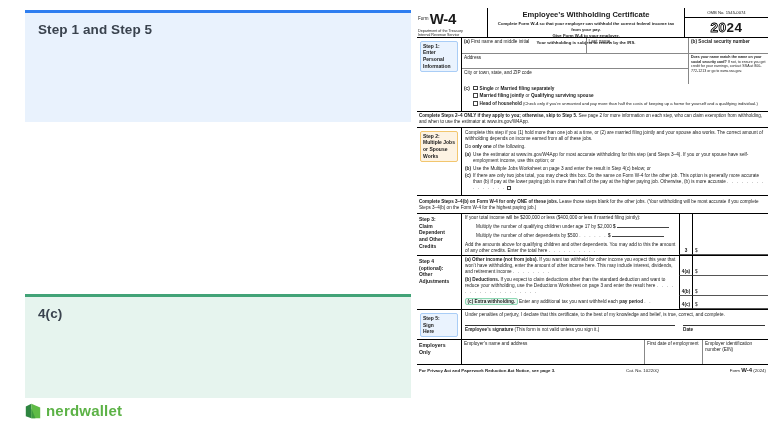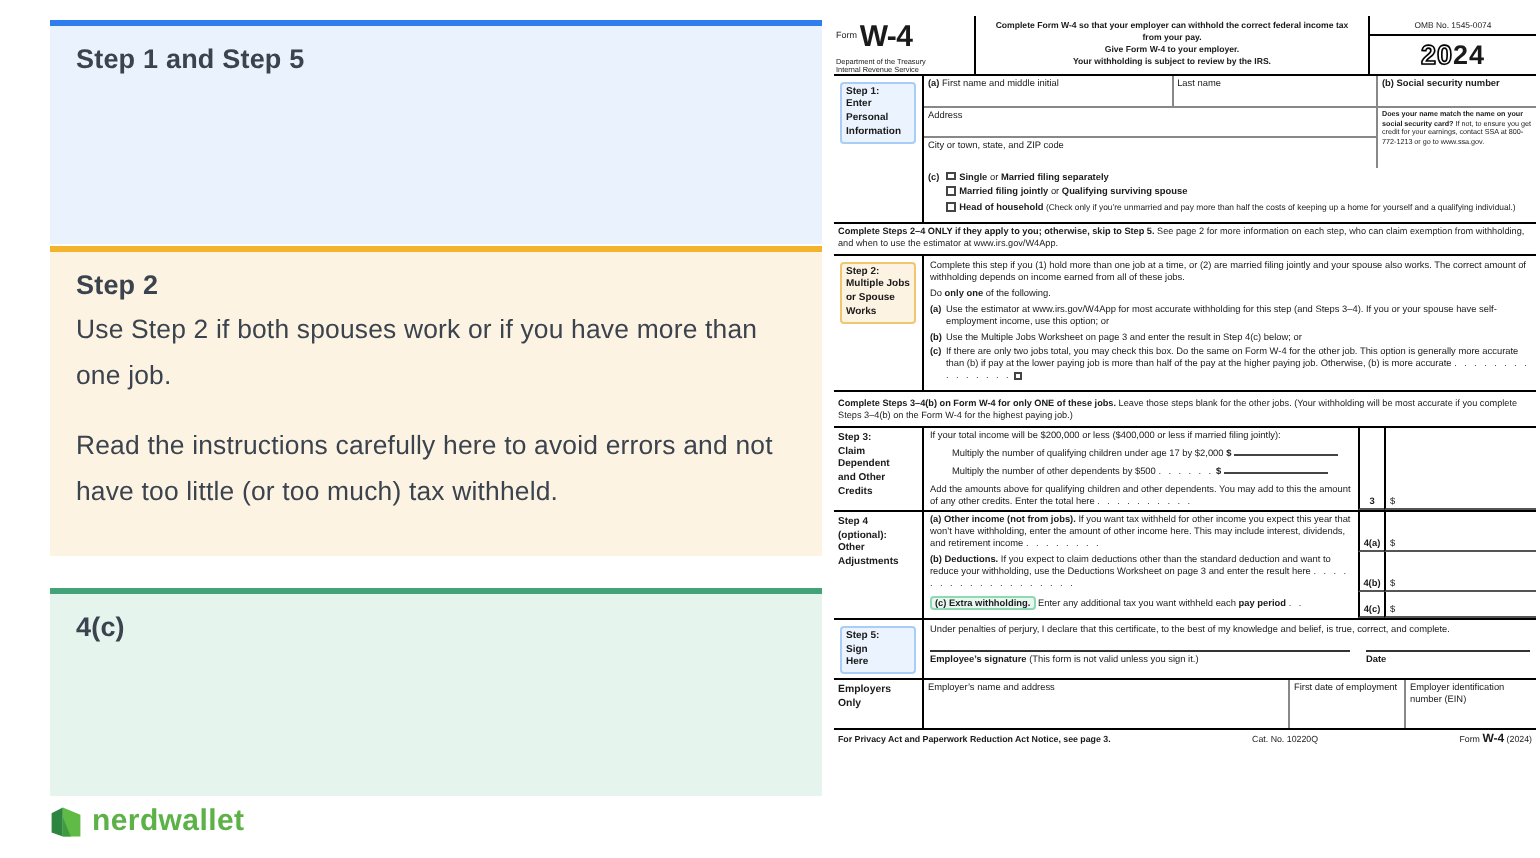--- a/index.html
+++ b/index.html
@@ -118,25 +118,20 @@
 </style>
 </head>
 <body>
 
 <div class="canvas">
 
   <div class="card card-blue">
     <div class="card-title">Step 1 and Step 5</div>
   </div>
 
-  <div class="card card-orange">
-    <div class="card-title">Step 2</div>
-    <div class="card-body">Use Step 2 if both spouses work or if you have more than one job.</div>
-    <div class="card-body card-gap">Read the instructions carefully here to avoid errors and not have too little (or too much) tax withheld.</div>
-  </div>
 
   <div class="card card-green">
     <div class="card-title">4(c)</div>
   </div>
 
   <div class="logo">
     <span style="display:inline-block; line-height:0;">
       <svg width="16" height="16" viewBox="0 0 20 20">
         <polygon points="1,4.5 8,1 8,19 1,16.5" fill="#2e8540"></polygon>
         <polygon points="8,1 19,5.5 19,19 8,19" fill="#5fbb46"></polygon>
@@ -153,20 +148,21 @@
         <div class="w4-line">
           <span class="w4-form-word">Form</span>
           <span class="w4-big">W-4</span>
         </div>
         <div class="agency">
           <div>Department of the Treasury</div>
           <div>Internal Revenue Service</div>
         </div>
       </div>
       <div class="fh-center">
+        <div class="f-title">Employee’s Withholding Certificate</div>
         <div class="f-sub">Complete Form W-4 so that your employer can withhold the correct federal income tax from your pay.</div>
         <div class="f-sub">Give Form W-4 to your employer.</div>
         <div class="f-sub">Your withholding is subject to review by the IRS.</div>
       </div>
       <div class="fh-right">
         <div class="omb">OMB No. 1545-0074</div>
         <div class="year">
           <span class="y20">20</span>
             <span>24</span>
         </div>

